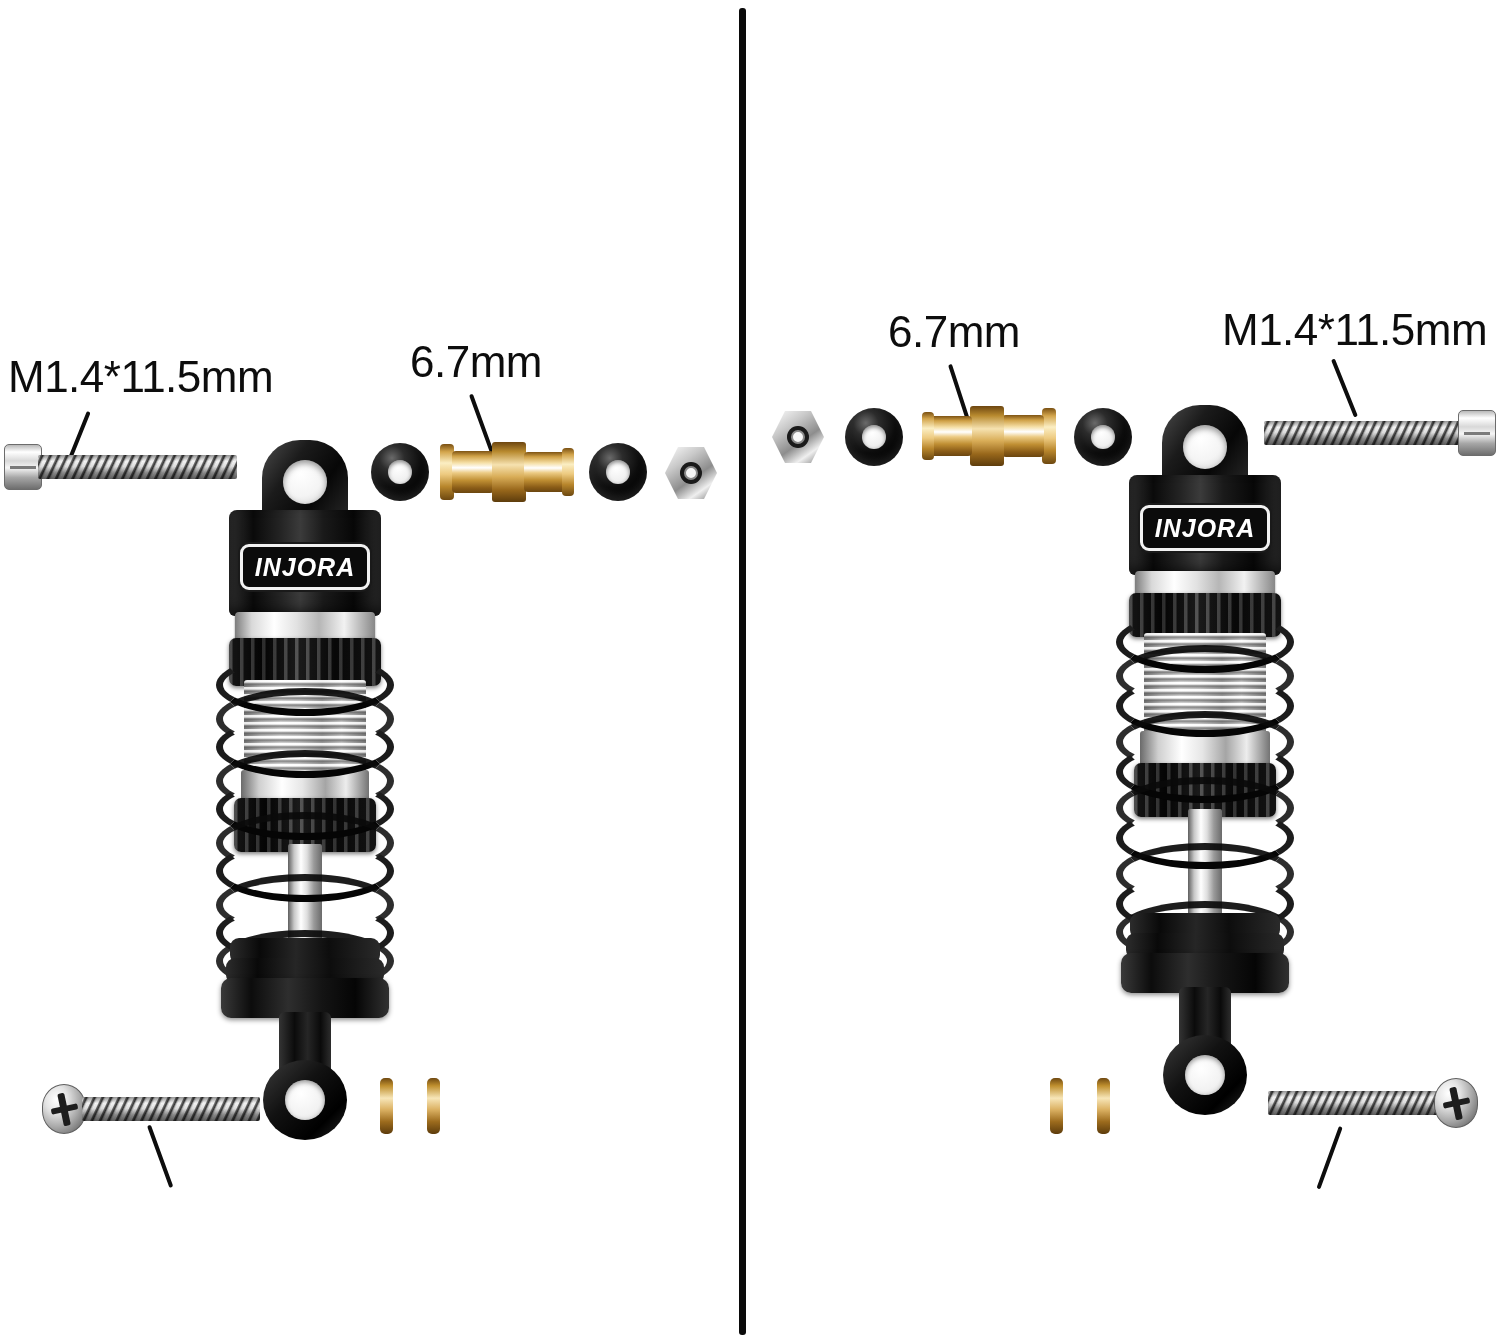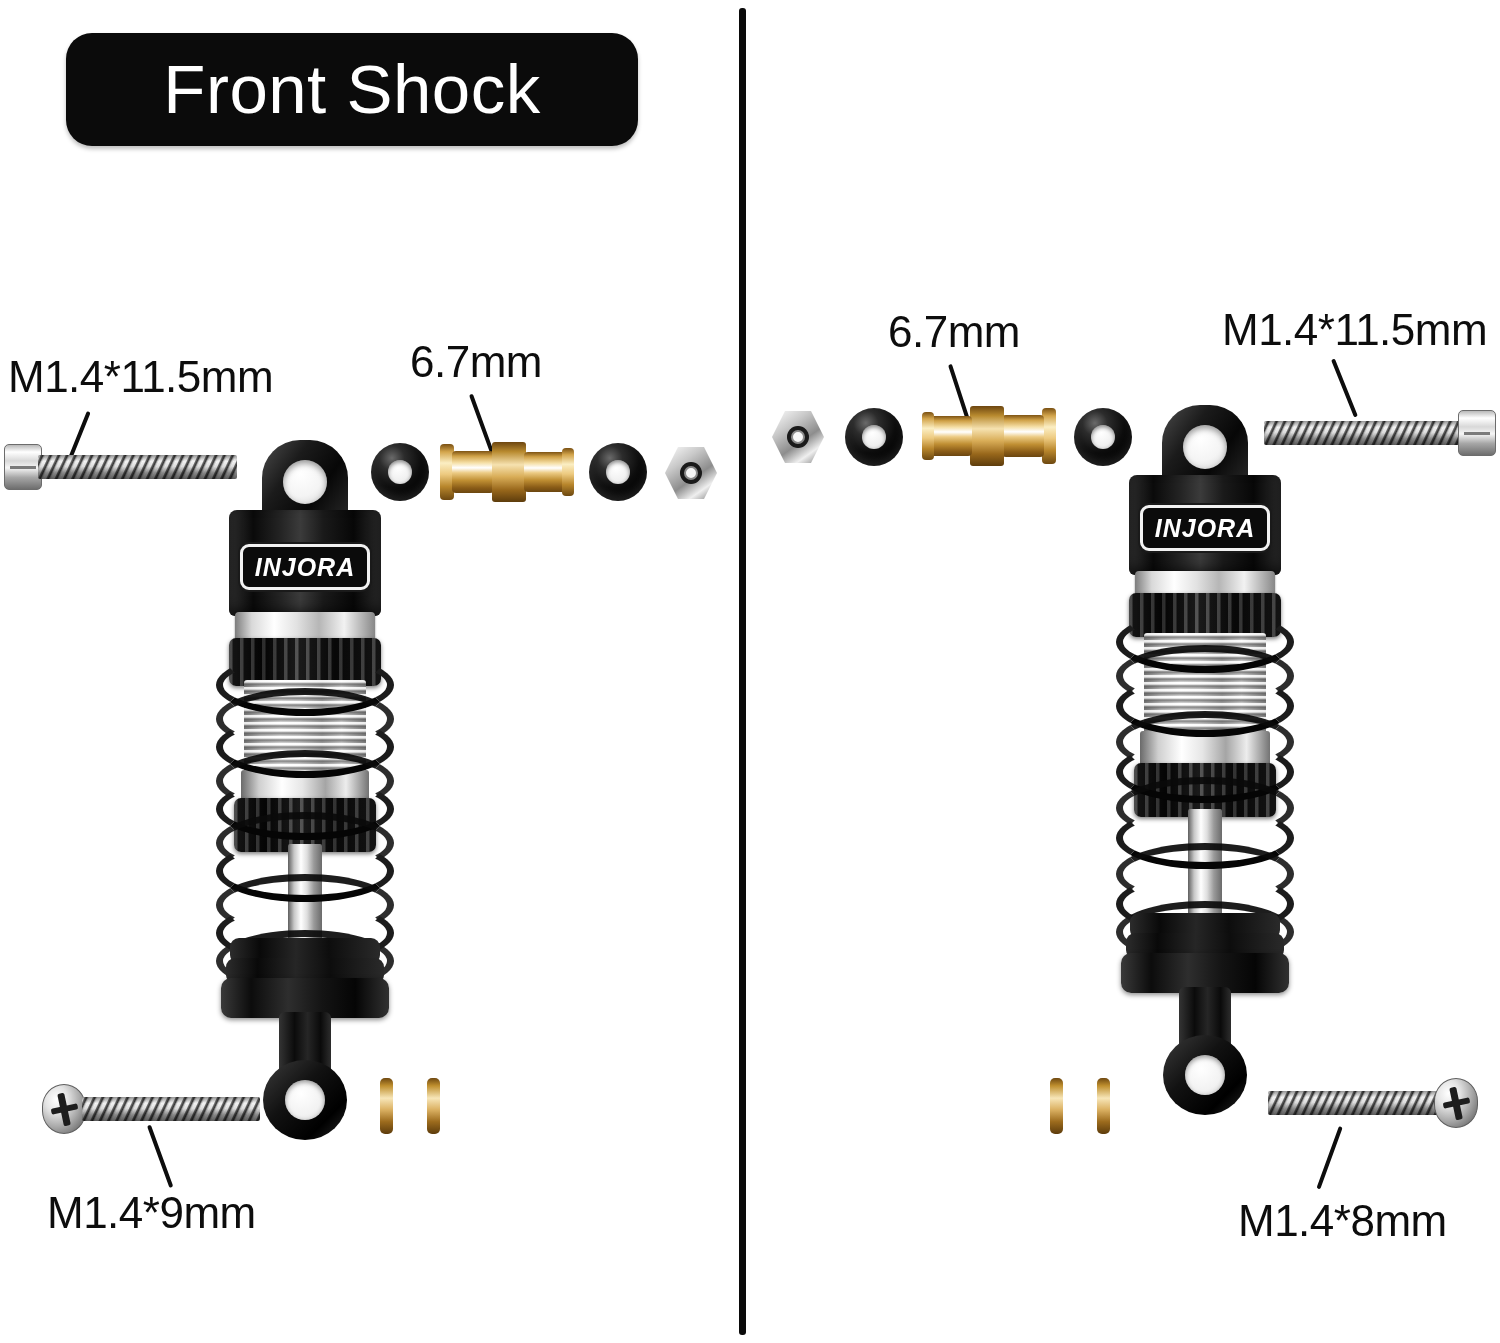--- a/index.html
+++ b/index.html
@@ -276,23 +276,20 @@
   .coil.front-arc{border-bottom-color:#050505;border-top-color:transparent;}
   .coil.back-arc{border-top-color:#0a0a0a;border-bottom-color:transparent;opacity:.92;}
 </style>
 </head>
 <body>
 
 <div class="stage">
 
   <div class="divider"></div>
 
-  <div class="title-badge" id="title-front">
-    <span>Front Shock</span>
-  </div>
 
 
   <div class="dim-label" id="lbl-front-top-screw">M1.4*11.5mm</div>
   <div class="leader" style="left:87px;top:411px;width:4px;height:62px;transform:rotate(22deg);"></div>
 
   <div class="screw" style="left:4px;top:444px;width:233px;">
     <div class="head-cap" style="left:0;"></div>
     <div class="shank" style="left:34px;right:0;"></div>
   </div>
 
@@ -363,21 +360,20 @@
     <div class="lower-eye" style="top:620px;width:84px;height:80px;">
       <div class="leye-hole" style="width:40px;height:40px;"></div>
     </div>
   </div>
 
   <div class="screw" style="left:42px;top:1086px;width:218px;">
     <div class="head-pan" style="left:0;"></div>
     <div class="shank" style="left:40px;right:0;"></div>
   </div>
   <div class="leader" style="left:147px;top:1126px;width:4px;height:66px;transform:rotate(-20deg);"></div>
-  <div class="dim-label" id="lbl-front-bottom-screw">M1.4*9mm</div>
 
   <div class="brass-bush" style="left:382px;top:1082px;width:56px;height:48px;"></div>
 
   <div class="dim-label" id="lbl-rear-pivot">6.7mm</div>
   <div class="leader" style="left:948px;top:365px;width:4px;height:68px;transform:rotate(-18deg);"></div>
 
   <div class="hexnut" style="left:772px;top:411px;width:52px;height:52px;">
     <div class="nhole" style="width:22px;height:22px;"></div>
   </div>
 
@@ -451,15 +447,14 @@
     </div>
   </div>
 
   <div class="brass-bush" style="left:1052px;top:1082px;width:56px;height:48px;"></div>
 
   <div class="screw" style="left:1268px;top:1080px;width:210px;">
     <div class="shank" style="left:0;right:40px;"></div>
     <div class="head-pan" style="right:0;"></div>
   </div>
   <div class="leader" style="left:1339px;top:1126px;width:4px;height:66px;transform:rotate(20deg);"></div>
-  <div class="dim-label" id="lbl-rear-bottom-screw">M1.4*8mm</div>
 
 </div>
 
 </body></html>

